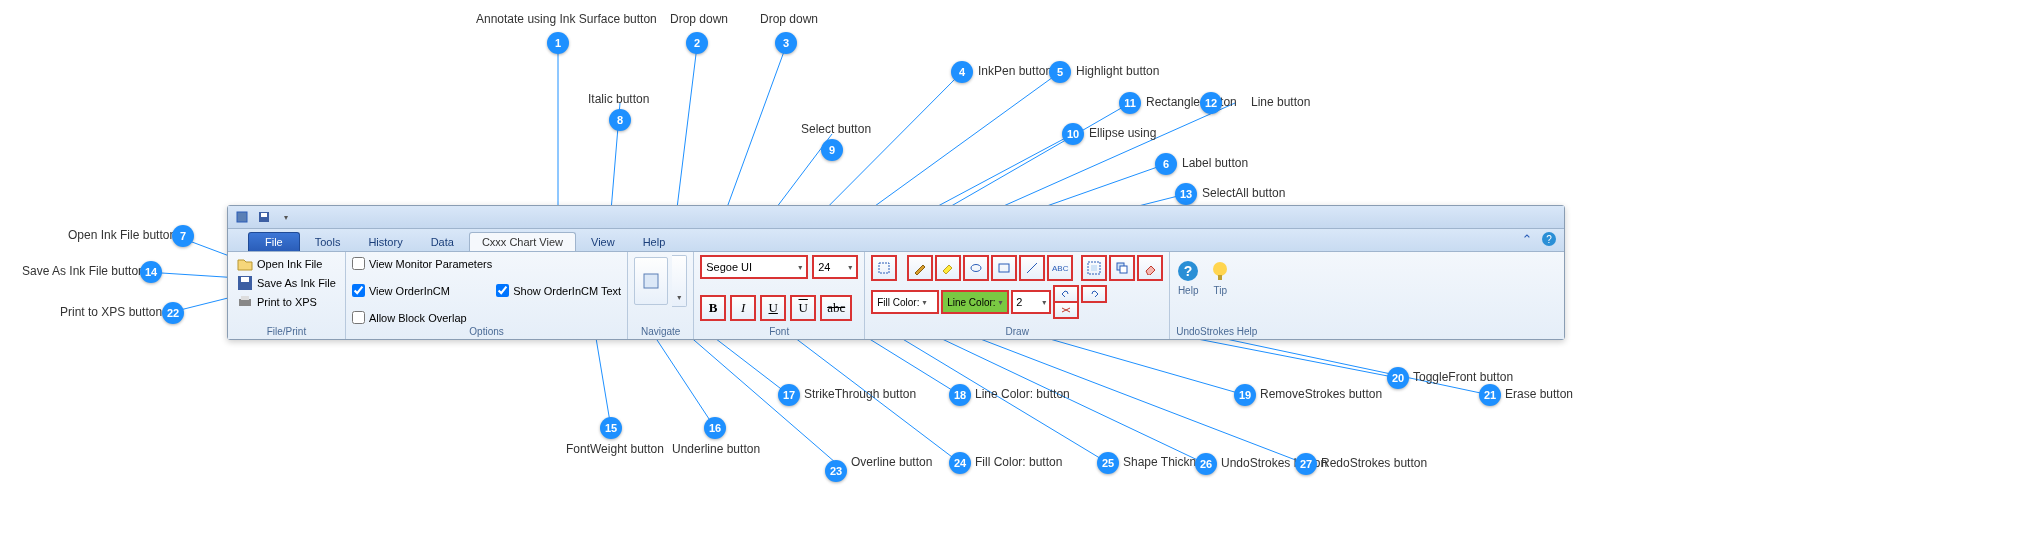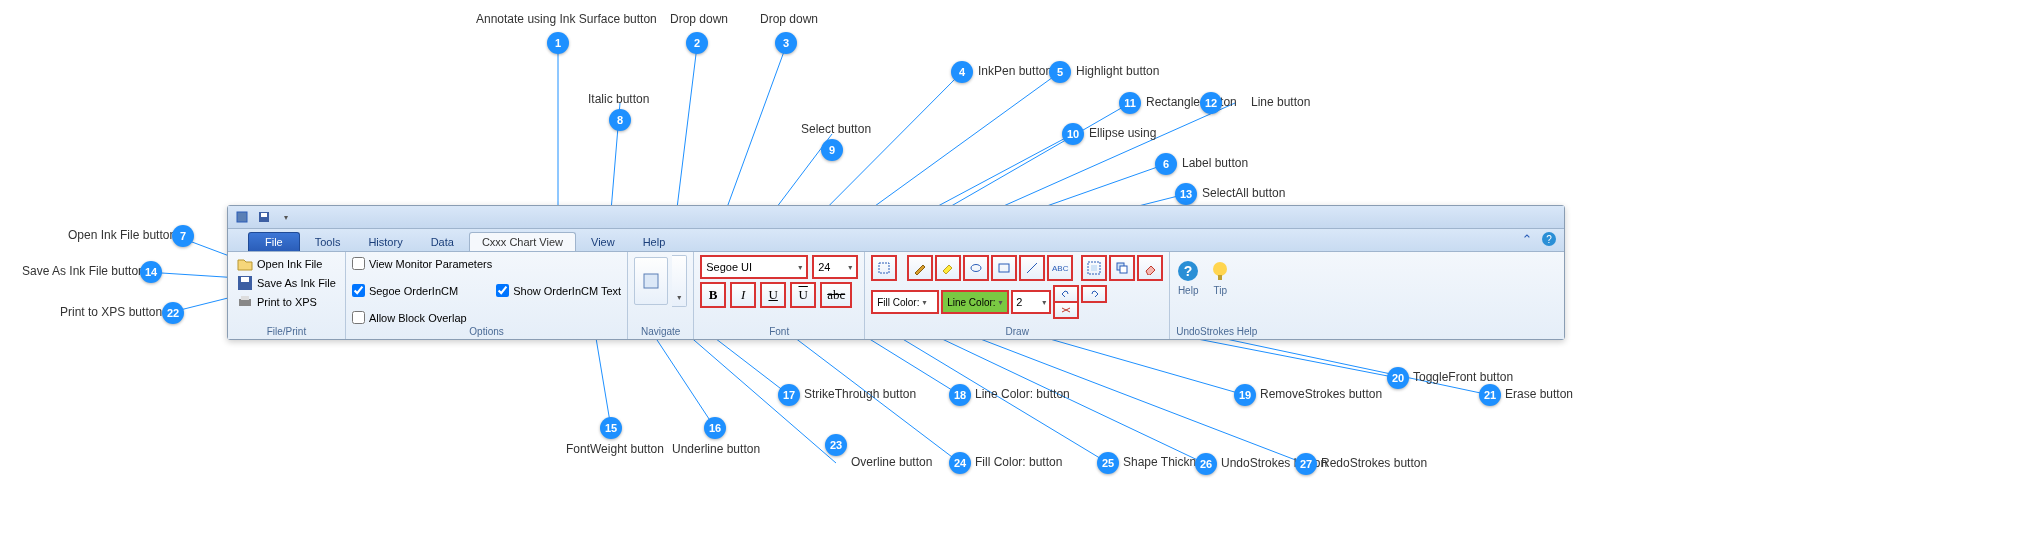--- a/index.html
+++ b/index.html
@@ -37,21 +37,21 @@
 .chk input{margin:0}
 
 
 .nav-big{width:32px;height:46px;border:1px solid #b8c9dd;border-radius:2px;background:linear-gradient(#fefefe,#e8f0fa);display:flex;flex-direction:column;align-items:center;justify-content:center}
 .nav-split{width:14px;height:46px;border:1px solid #b8c9dd;border-left:none;border-radius:0 2px 2px 0;background:linear-gradient(#fefefe,#e8f0fa);display:flex;align-items:flex-end;justify-content:center;padding-bottom:4px}
 
 
 .inkmode-btn{width:26px;height:26px;border:2px solid #d93333;background:linear-gradient(#fefefe,#e8f0fa);display:flex;align-items:center;justify-content:center;cursor:pointer}
 
 
-.font-col{display:flex;flex-direction:column;gap:3px}
+.font-col{display:flex;flex-direction:column;gap:16px}
 .font-row{display:flex;gap:4px;align-items:center}
 .combo{height:20px;border:2px solid #d93333;background:#fff;display:flex;align-items:center;padding:0 4px;font-size:11px}
 .combo.fontname{width:96px;justify-content:space-between}
 .combo.fontsize{width:34px;justify-content:space-between}
 .fmt-btn{width:22px;height:22px;border:2px solid #d93333;background:linear-gradient(#fefefe,#e8f0fa);display:flex;align-items:center;justify-content:center;font-family:"Times New Roman",serif;font-size:13px;cursor:pointer}
 .fmt-btn.wide{width:28px}
 
 
 .draw-col{display:flex;flex-direction:column;gap:4px}
 .draw-row{display:flex;gap:2px;align-items:center}
@@ -147,21 +147,21 @@
 <div class="bubble" style="left:778px;top:384px">17</div>
 <div class="callout-label" style="left:804px;top:387px">StrikeThrough button</div>
 <div class="bubble" style="left:949px;top:384px">18</div>
 <div class="callout-label" style="left:975px;top:387px">Line Color: button</div>
 <div class="bubble" style="left:1234px;top:384px">19</div>
 <div class="callout-label" style="left:1260px;top:387px">RemoveStrokes button</div>
 <div class="bubble" style="left:1387px;top:367px">20</div>
 <div class="callout-label" style="left:1413px;top:370px">ToggleFront button</div>
 <div class="bubble" style="left:1479px;top:384px">21</div>
 <div class="callout-label" style="left:1505px;top:387px">Erase button</div>
-<div class="bubble" style="left:825px;top:434px">23</div>
+<div class="bubble" style="left:825px;top:460px">23</div>
 <div class="callout-label" style="left:851px;top:455px">Overline button</div>
 <div class="bubble" style="left:949px;top:452px">24</div>
 <div class="callout-label" style="left:975px;top:455px">Fill Color: button</div>
 <div class="bubble" style="left:1097px;top:452px">25</div>
 <div class="callout-label" style="left:1123px;top:455px">Shape Thickness</div>
 <div class="bubble" style="left:1195px;top:453px">26</div>
 <div class="callout-label" style="left:1221px;top:456px">UndoStrokes button</div>
 <div class="bubble" style="left:1295px;top:453px">27</div>
 <div class="callout-label" style="left:1321px;top:456px">RedoStrokes button</div>
 
@@ -229,21 +229,21 @@
 
     <div class="group">
       <div class="group-content">
         <div class="opts-col">
           <label class="chk">
                 <input type="checkbox" style="">
                 <span>View Monitor Parameters</span>
               </label>
           <label class="chk">
                 <input type="checkbox" checked="" style="">
-                <span>Segoe OrderInCM</span>
+                <span>View OrderInCM</span>
               </label>
           <label class="chk">
                 <input type="checkbox" style="">
                 <span>Allow Block Overlap</span>
               </label>
         </div>
         <div class="opts-col">
           <label class="chk">
                 <input type="checkbox" checked="" style="">
                 <span>Show OrderInCM Text</span>

